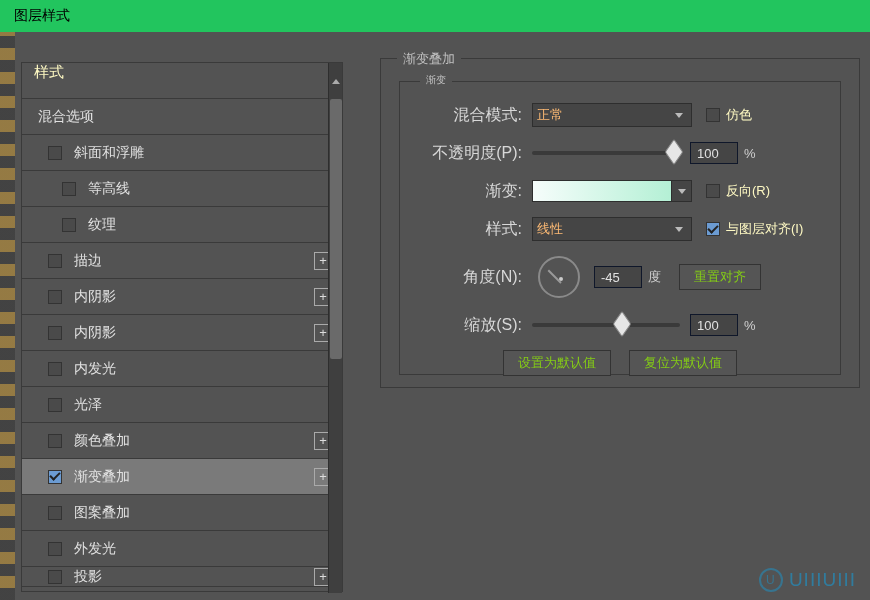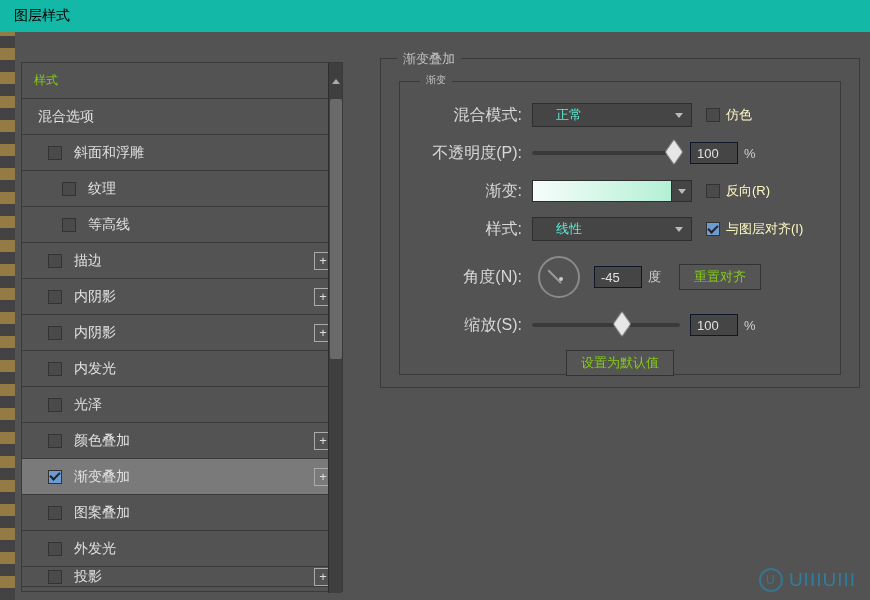--- a/index.html
+++ b/index.html
@@ -1,40 +1,40 @@
 <!DOCTYPE html>
 <html><head>
 <meta charset="utf-8">
 <style>
 *{box-sizing:border-box;margin:0;padding:0;font-family:"Microsoft YaHei","SimSun",sans-serif;}
 body{width:870px;height:600px;background:#535353;overflow:hidden;position:relative;}
 .edge{position:absolute;left:0;top:0;width:15px;height:600px;background:repeating-linear-gradient(#f7b52c 0 12px,#2a2a2a 12px 24px);opacity:.4;}
-.titlebar{position:absolute;left:0;top:0;width:870px;height:32px;background:#14b8a6;display:flex;align-items:center;padding-left:14px;color:#000;font-size:14px;}
+.titlebar{position:absolute;left:0;top:0;width:870px;height:32px;background:#22c55e;display:flex;align-items:center;padding-left:14px;color:#000;font-size:14px;}
 .sidebar{position:absolute;left:21px;top:62px;width:322px;height:530px;border:1px solid #3a3a3a;background:#535353;}
-.sidebar-header{height:36px;border-bottom:1px solid #3a3a3a;display:flex;align-items:center;padding:0 12px;color:#84cc16;font-size:12px;position:relative;}
+.sidebar-header{height:36px;border-bottom:1px solid #3a3a3a;display:flex;padding:0 12px;color:#fef9c3;font-size:15px;position:relative;}
 .scroll-hint{position:absolute;right:0;top:0;width:14px;height:36px;background:#3f3f3f;border-left:1px solid #2e2e2e;display:flex;align-items:center;justify-content:center;}
 .scroll-hint:after{content:"";border-left:4px solid transparent;border-right:4px solid transparent;border-bottom:5px solid #aaa;}
 .item{height:36px;border-bottom:1px solid #3a3a3a;display:flex;align-items:center;padding:0 10px;color:#e0e0e0;font-size:14px;position:relative;}
 .item.sub{padding-left:40px;}
 .item.selected{background:#7a7a7a;}
 .item .label{margin-left:6px;}
 .item.indent{padding-left:26px;}
 .chk{width:14px;height:14px;border:1px solid #333;background:#4a4a4a;display:inline-flex;align-items:center;justify-content:center;margin-right:6px;}
 .chk.on{background:#6b9bd2;}
 .chk.on:after{content:"";width:8px;height:4px;border-left:2px solid #222;border-bottom:2px solid #222;transform:rotate(-45deg);margin-top:-3px;}
 .plus{position:absolute;right:10px;width:18px;height:18px;border:1px solid #aaa;display:flex;align-items:center;justify-content:center;color:#ddd;font-size:13px;}
 .scroll-track{position:absolute;right:0;top:36px;width:14px;height:494px;background:#3f3f3f;border-left:1px solid #2e2e2e;}
 .scroll-thumb{position:absolute;top:0;width:12px;left:1px;height:260px;background:#6a6a6a;border-radius:2px;}
 .panel{position:absolute;left:380px;top:58px;width:480px;height:330px;border:1px solid #3a3a3a;padding:22px 18px 12px 18px;}
 .panel-title{position:absolute;top:-9px;left:16px;background:#535353;padding:0 6px;color:#c0c0c0;font-size:13px;}
 .panel-inner{position:relative;width:100%;height:100%;border:1px solid #3a3a3a;padding:20px 14px 12px 14px;}
 .panel-inner-title{position:absolute;top:-9px;left:20px;background:#535353;padding:0 6px;color:#c0c0c0;font-size:10px;}
 .row{display:flex;align-items:center;margin-bottom:12px;height:26px;}
 .row .lbl{width:108px;text-align:right;color:#d8d8d8;font-size:16px;margin-right:10px;}
-.sel{position:relative;width:160px;height:24px;background:#454545;border:1px solid #2e2e2e;color:#5eead4;font-size:13px;display:flex;align-items:center;padding-left:23px;}
+.sel{position:relative;width:160px;height:24px;background:#454545;border:1px solid #2e2e2e;color:#fdba74;font-size:13px;display:flex;align-items:center;padding-left:4px;}
 .sel:after{content:"";position:absolute;right:8px;top:9px;border-left:4px solid transparent;border-right:4px solid transparent;border-top:5px solid #bbb;}
 .slider{width:148px;height:4px;background:#3a3a3a;border-radius:2px;position:relative;}
 .slider .knob{position:absolute;top:-7px;width:16px;height:16px;background:#e6e6e6;border:1px solid #888;transform:rotate(45deg) skew(10deg,10deg);border-radius:2px;}
 .numbox{width:48px;height:22px;background:#454545;border:1px solid #0f172a;color:#e0e0e0;font-size:13px;display:flex;align-items:center;padding-left:6px;margin-left:10px;}
 .pct{color:#d0d0d0;font-size:13px;margin-left:6px;}
 .chk-inline{display:flex;align-items:center;margin-left:14px;color:#fef9c3;font-size:13px;}
 .grad{width:140px;height:22px;border:1px solid #2e2e2e;background:linear-gradient(90deg,#f6fdfb,#b4f0d5);}
 .grad-wrap{display:flex;}
 .grad-caret{width:20px;height:22px;background:#454545;border:1px solid #2e2e2e;border-left:none;display:flex;align-items:center;justify-content:center;}
 .grad-caret:after{content:"";border-left:4px solid transparent;border-right:4px solid transparent;border-top:5px solid #bbb;}
@@ -63,25 +63,25 @@
   <div id="sidebar-list">
       <div class="item">
         <span class="label">混合选项</span>
       </div>
       <div class="item indent">
         <div class="chk"></div>
         <span class="label">斜面和浮雕</span>
       </div>
       <div class="item sub">
         <div class="chk"></div>
+        <span class="label">等高线</span>
+      </div>
+      <div class="item sub">
+        <div class="chk"></div>
         <span class="label">纹理</span>
-      </div>
-      <div class="item sub">
-        <div class="chk"></div>
-        <span class="label">等高线</span>
       </div>
       <div class="item indent">
         <div class="chk"></div>
         <span class="label">描边</span>
         <div class="plus">+</div>
       </div>
       <div class="item indent">
         <div class="chk"></div>
         <span class="label">内阴影</span>
         <div class="plus">+</div>
@@ -198,20 +198,23 @@
       <div class="numbox">
           <span>100</span>
         </div>
       <span class="pct">%</span>
     </div>
 
     <div class="btn-row">
       <div class="btn">
           <span>设置为默认值</span>
         </div>
+      <div class="btn">
+          <span>复位为默认值</span>
+        </div>
     </div>
   </div>
 </div>
 
 <div class="logo">
   <div class="logo-circ">U</div>
     <span>UIIIUIII</span>
 </div>
 
 </body></html>

